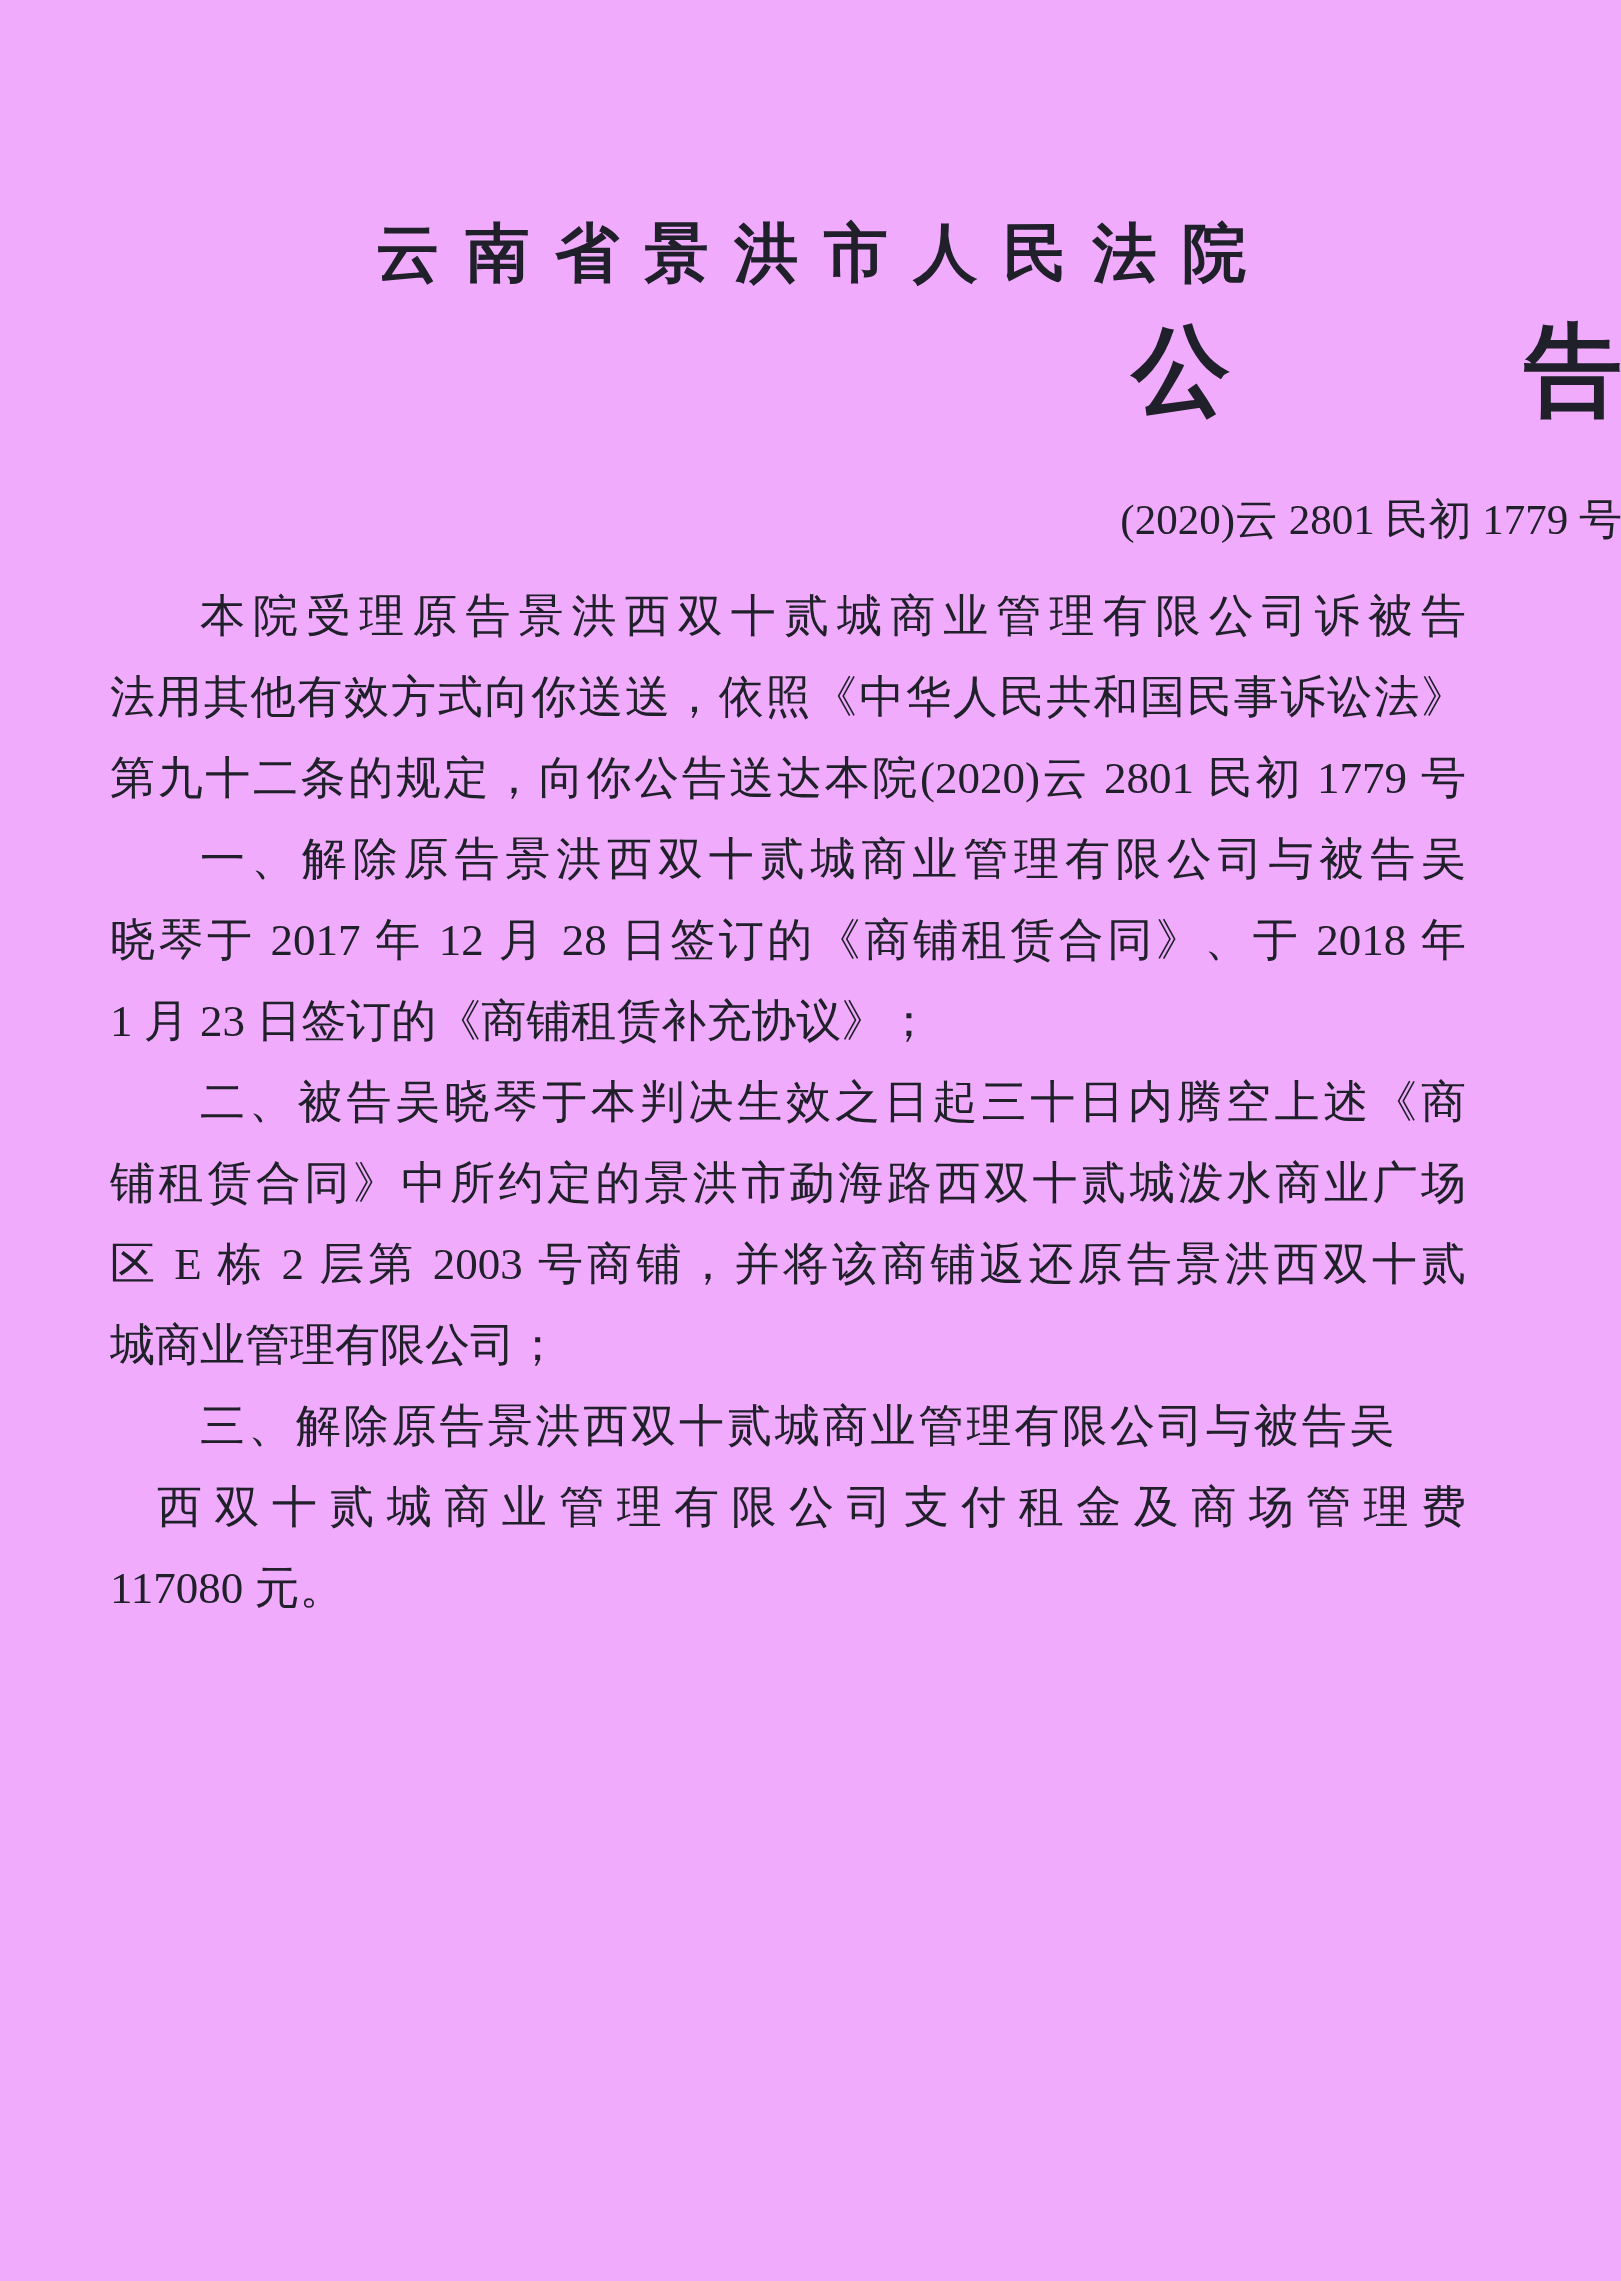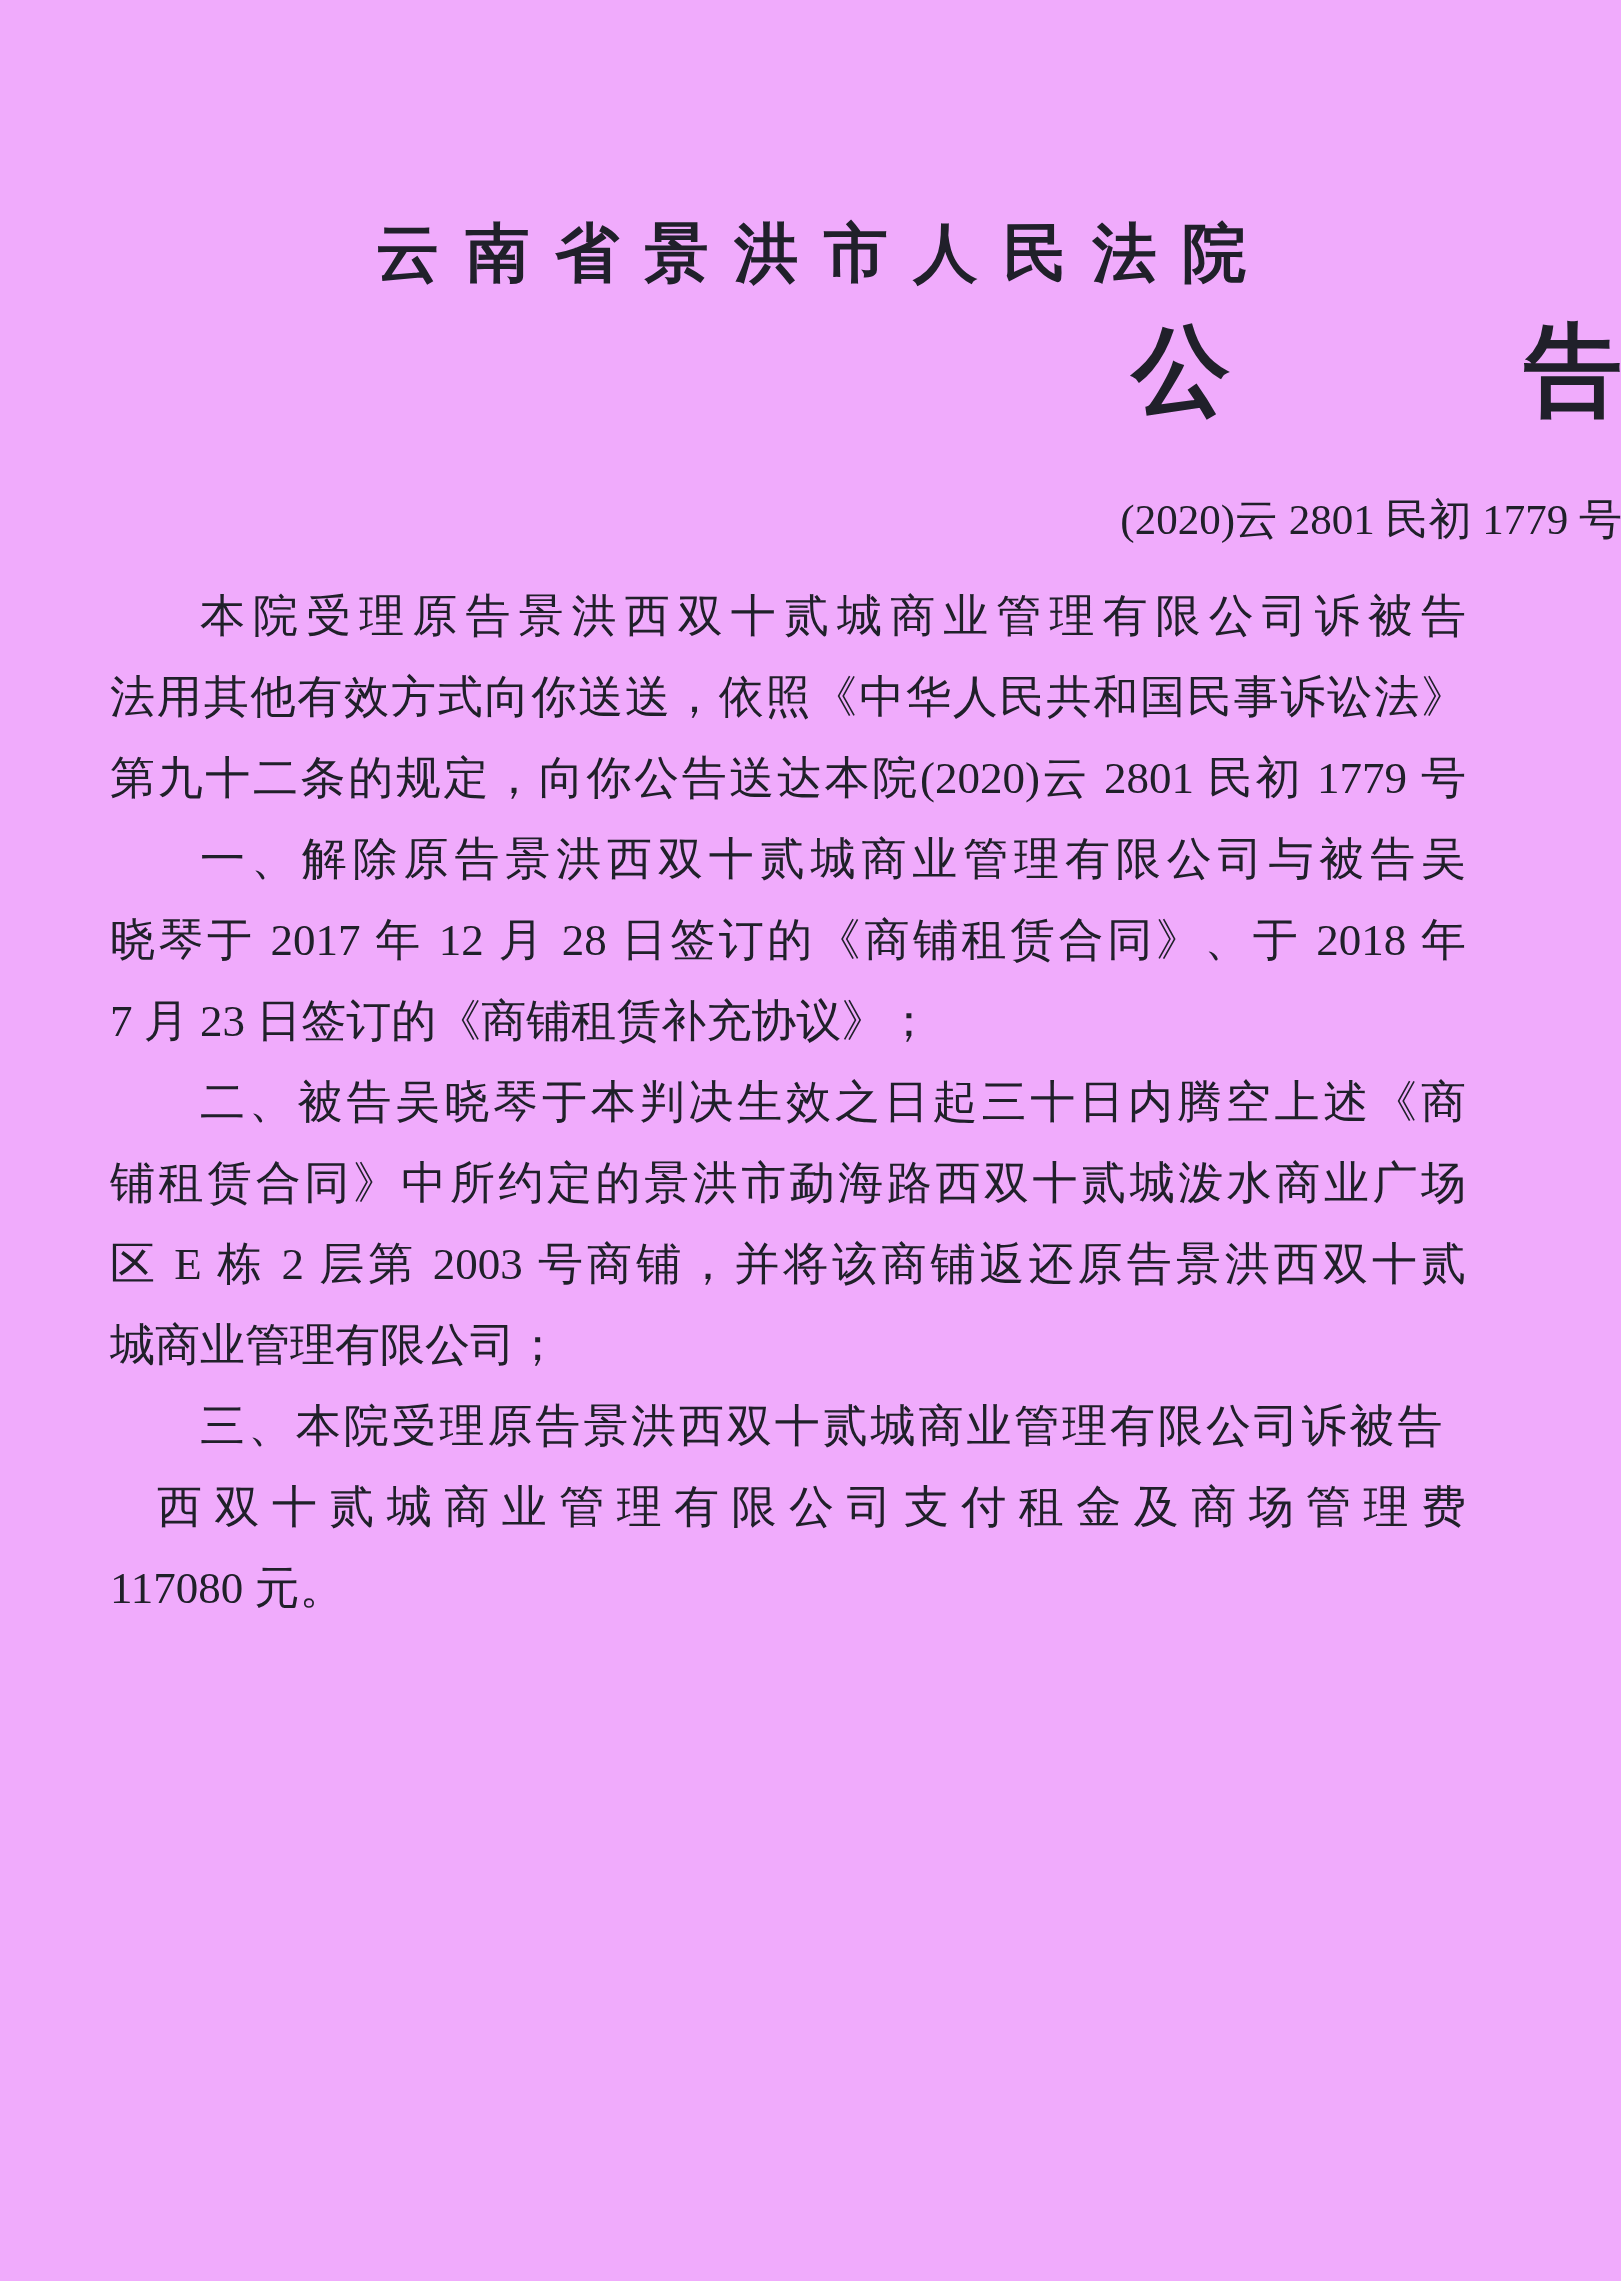--- a/index.html
+++ b/index.html
@@ -63,24 +63,24 @@
   <h2 class="doc-title">公　　　告</h2>
 
   <div class="case-number">(2020)云 2801 民初 1779 号</div>
 
   <div class="body">
     <div class="line indent fill">本院受理原告景洪西双十贰城商业管理有限公司诉被告</div>
     <div class="line fill">法用其他有效方式向你送送，依照《中华人民共和国民事诉讼法》</div>
     <div class="line fill">第九十二条的规定，向你公告送达本院(2020)云 2801 民初 1779 号</div>
     <div class="line indent fill">一、解除原告景洪西双十贰城商业管理有限公司与被告吴</div>
     <div class="line fill">晓琴于 2017 年 12 月 28 日签订的《商铺租赁合同》、于 2018 年</div>
-    <div class="line">7 月 23 日签订的《商铺租赁补充协议》；</div>
+    <div class="line">1 月 23 日签订的《商铺租赁补充协议》；</div>
     <div class="line indent fill">二、被告吴晓琴于本判决生效之日起三十日内腾空上述《商</div>
     <div class="line fill">铺租赁合同》中所约定的景洪市勐海路西双十贰城泼水商业广场</div>
     <div class="line fill">区 E 栋 2 层第 2003 号商铺，并将该商铺返还原告景洪西双十贰</div>
     <div class="line">城商业管理有限公司；</div>
-    <div class="line indent track">三、本院受理原告景洪西双十贰城商业管理有限公司诉被告</div>
+    <div class="line indent track">三、解除原告景洪西双十贰城商业管理有限公司与被告吴</div>
     <div class="line indent1 fill">西双十贰城商业管理有限公司支付租金及商场管理费</div>
     <div class="line">117080 元。</div>
   </div>
 
 </div>
 
 
 </body></html>

